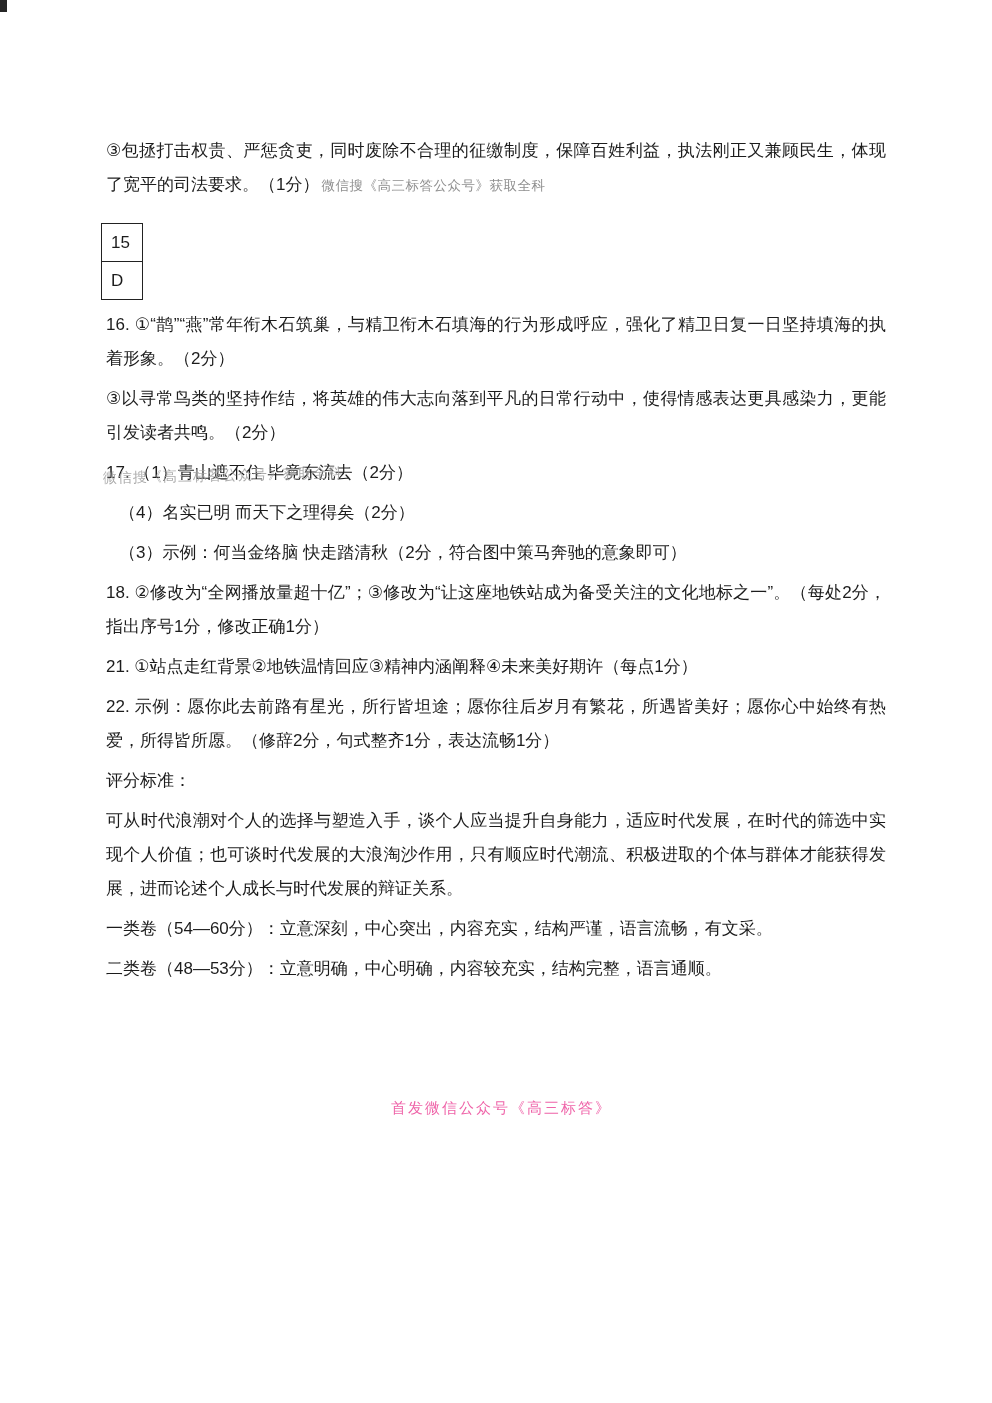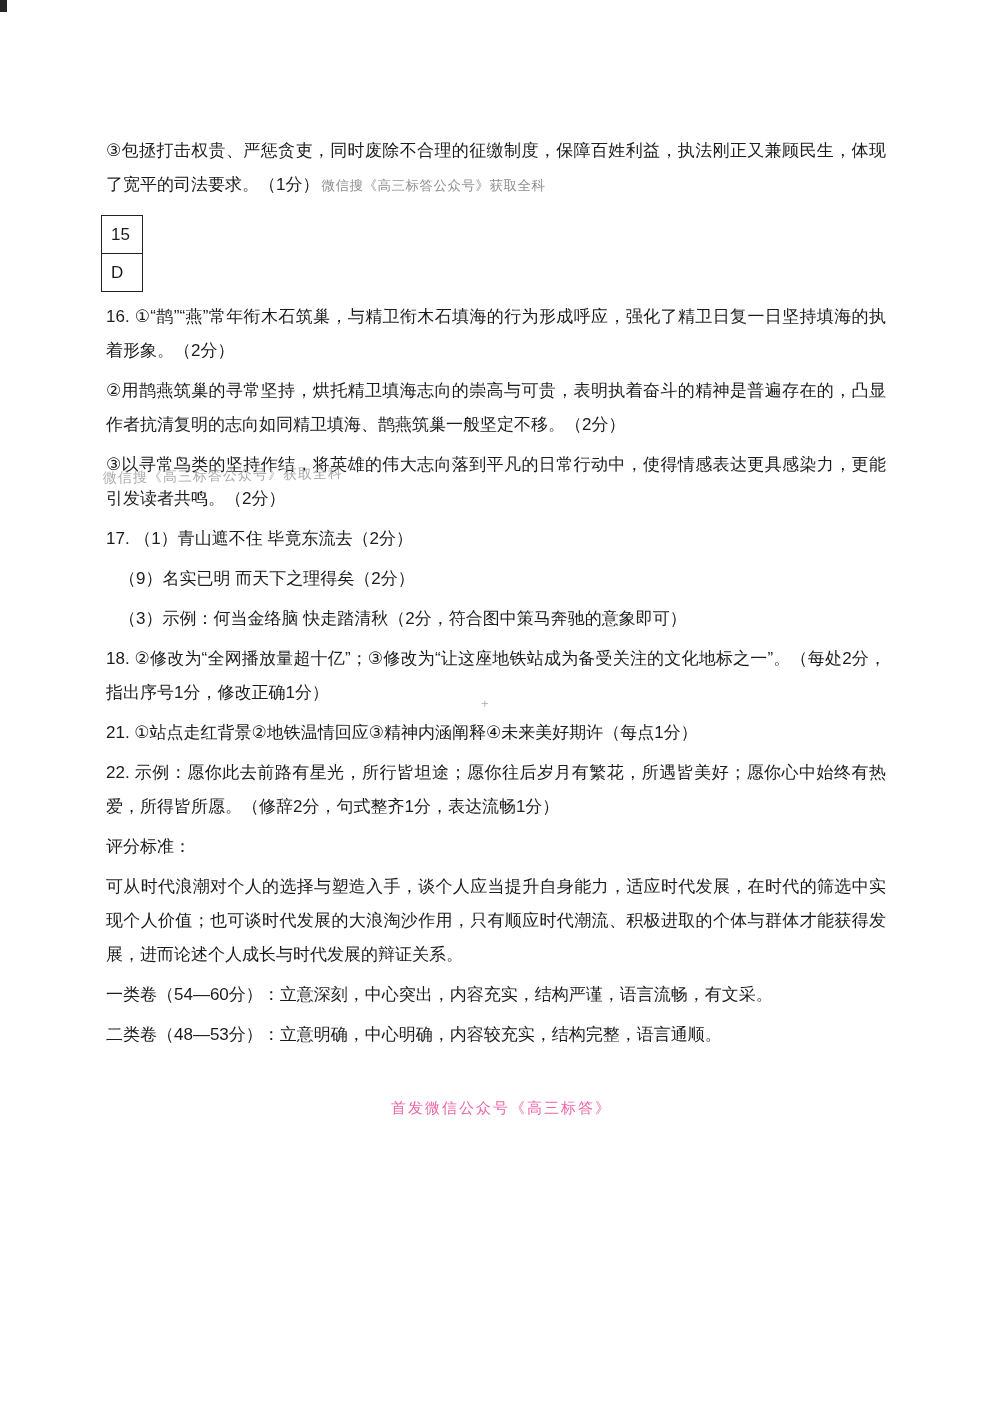--- a/index.html
+++ b/index.html
@@ -41,21 +41,21 @@
     padding-left: 13px;
   }
   .wm-inline {
     font-size: 13.5px;
     color: #8f8f8f;
     letter-spacing: .5px;
     margin-left: 2px;
   }
   table.ans {
     border-collapse: collapse;
-    margin: 12px 0 8px 1px;
+    margin: 20px 0 8px 1px;
     line-height: normal;
   }
   table.ans td {
     border: 1.6px solid #222222;
     min-width: 31px;
     height: 37px;
     padding: 0 0 0 9px;
     font-size: 17px;
     vertical-align: middle;
   }
@@ -99,24 +99,23 @@
         <tbody>
           <tr>
             <td>15</td>
           </tr>
           <tr>
             <td>D</td>
           </tr>
         </tbody>
       </table>
       <p class="para"><span>16. ①“鹊”“燕”常年衔木石筑巢，与精卫衔木石填海的行为形成呼应，强化了精卫日复一日坚持填海的执着形象。（2分）</span></p>
-      <p class="para"><span>②用鹊燕筑巢的寻常坚持，烘托精卫填海志向的崇高与可贵，表明执着奋斗的精神是普遍存在的，凸显作者抗清复明的志向如同精卫填海、鹊燕筑巢一般坚定不移。（2分）</span></p>
       <p class="para"><span>③以寻常鸟类的坚持作结，将英雄的伟大志向落到平凡的日常行动中，使得情感表达更具感染力，更能引发读者共鸣。（2分）</span></p>
       <p class="para"><span>17. （1）青山遮不住 毕竟东流去（2分）</span></p>
-      <p class="para indent"><span>（9）名实已明 而天下之理得矣（2分）</span></p>
+      <p class="para indent"><span>（4）名实已明 而天下之理得矣（2分）</span></p>
       <p class="para indent"><span>（3）示例：何当金络脑 快走踏清秋（2分，符合图中策马奔驰的意象即可）</span></p>
       <p class="para"><span>18. ②修改为“全网播放量超十亿”；③修改为“让这座地铁站成为备受关注的文化地标之一”。（每处2分，指出序号1分，修改正确1分）</span></p>
       <p class="para"><span>21. ①站点走红背景②地铁温情回应③精神内涵阐释④未来美好期许（每点1分）</span></p>
       <p class="para"><span>22. 示例：愿你此去前路有星光，所行皆坦途；愿你往后岁月有繁花，所遇皆美好；愿你心中始终有热爱，所得皆所愿。（修辞2分，句式整齐1分，表达流畅1分）</span></p>
       <p class="para"><span>评分标准：</span></p>
       <p class="para"><span>可从时代浪潮对个人的选择与塑造入手，谈个人应当提升自身能力，适应时代发展，在时代的筛选中实现个人价值；也可谈时代发展的大浪淘沙作用，只有顺应时代潮流、积极进取的个体与群体才能获得发展，进而论述个人成长与时代发展的辩证关系。</span></p>
       <p class="para"><span>一类卷（54—60分）：立意深刻，中心突出，内容充实，结构严谨，语言流畅，有文采。</span></p>
       <p class="para"><span>二类卷（48—53分）：立意明确，中心明确，内容较充实，结构完整，语言通顺。</span></p>
     </div>
   <div class="wm-overlay">微信搜《高三标答公众号》获取全科</div>

